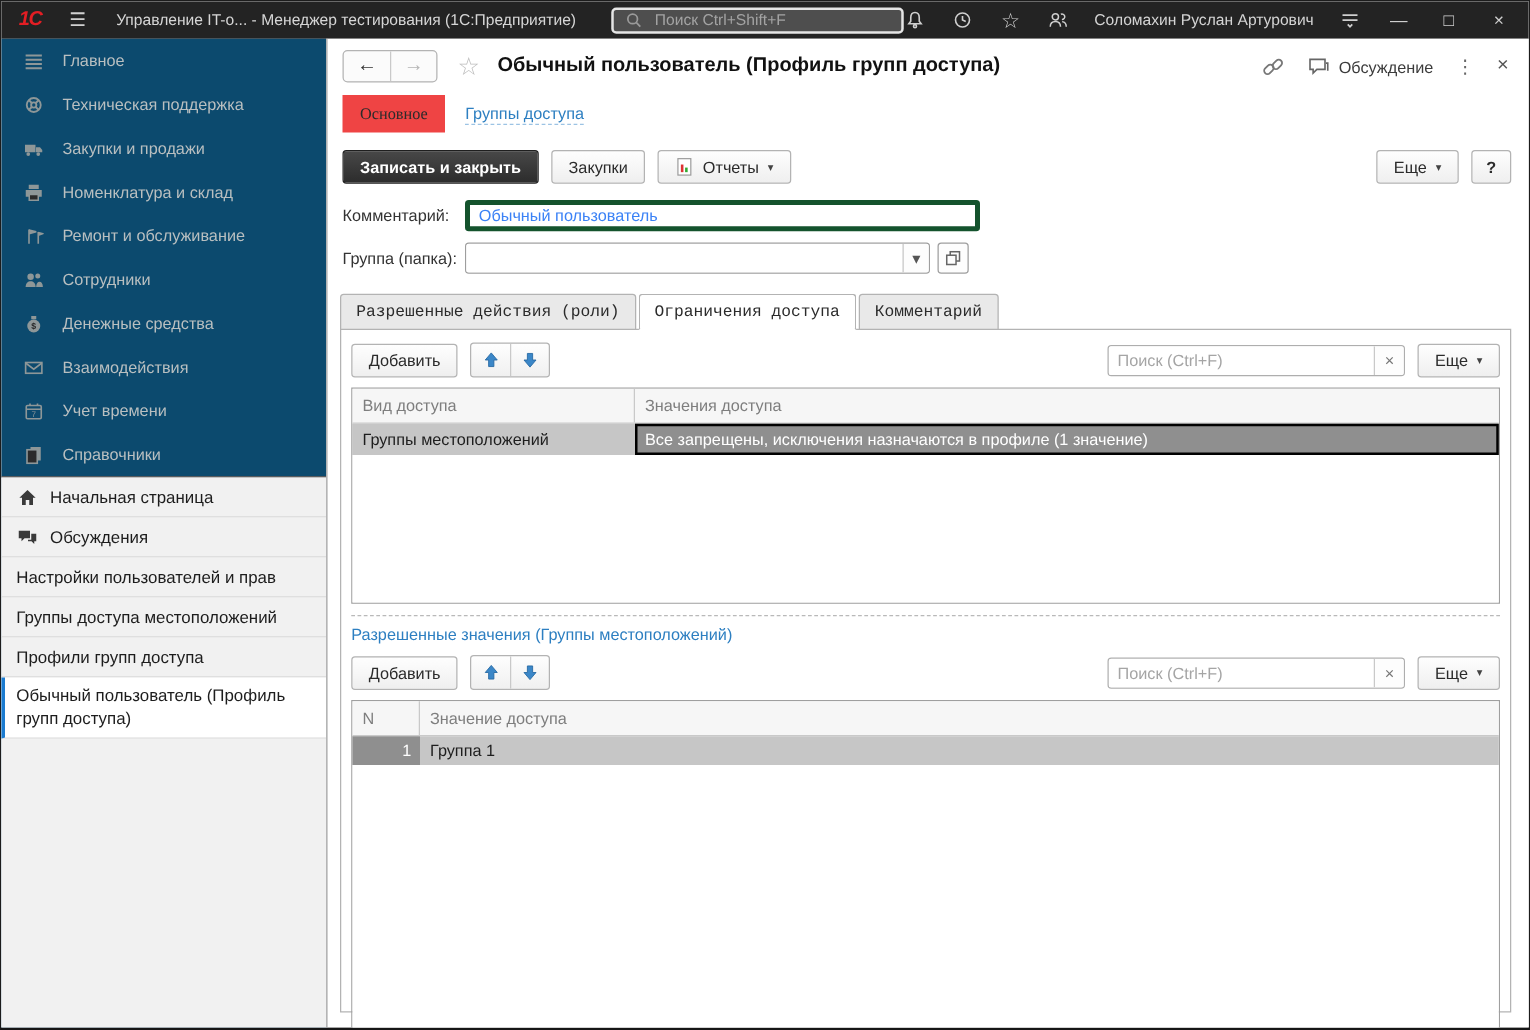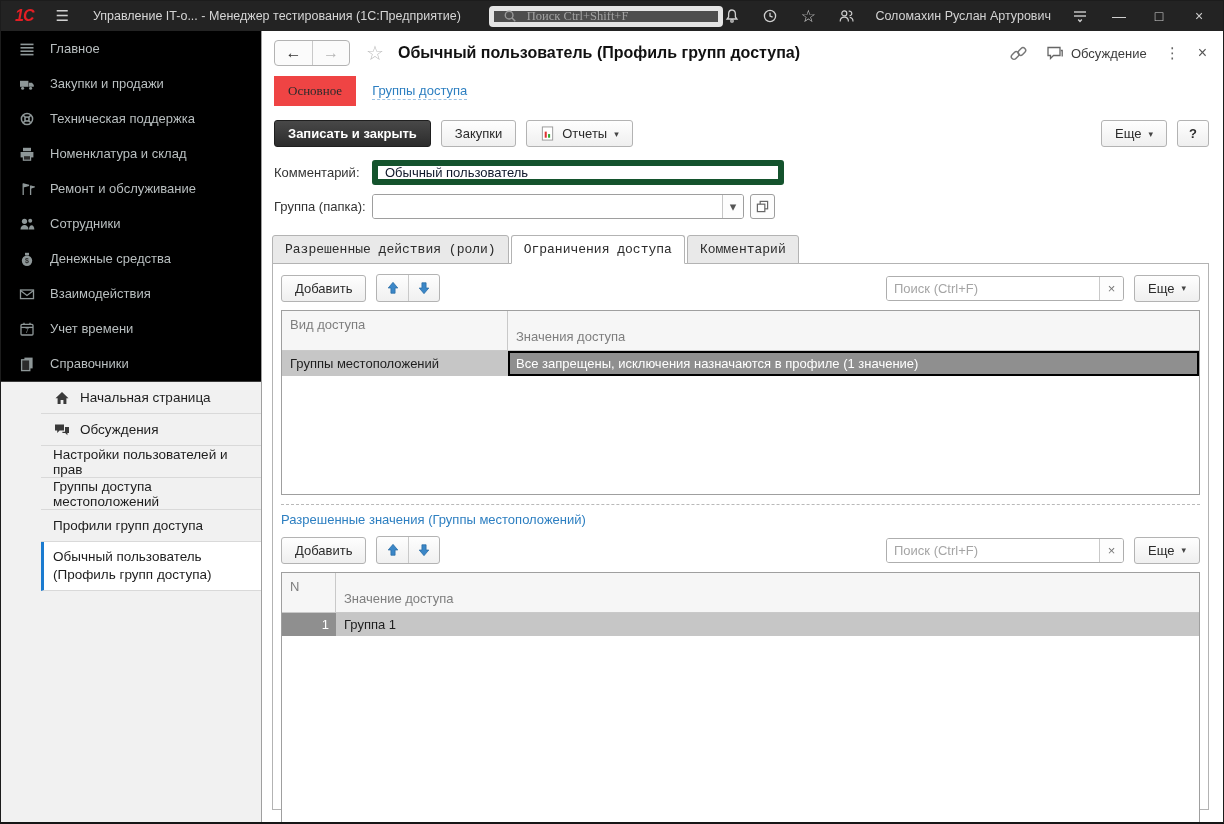--- a/index.html
+++ b/index.html
@@ -7,37 +7,37 @@
   body { font-family:"Liberation Sans", sans-serif; font-size:13px; }
   .window { width:1224px; height:824px; display:flex; flex-direction:column;
             background:#fff; border:1px solid #1c1c1c; border-bottom:2px solid #161616; overflow:hidden; }
 
   
   .titlebar { flex:0 0 30px; background:#232323; display:flex; align-items:center; color:#cfcfcf; }
   .logo { color:#e31e24; font-weight:bold; font-style:italic; font-size:16px; margin-left:14px; letter-spacing:-1px; }
   .tb-burger { margin-left:22px; font-size:15px; color:#d0d0d0; cursor:default; }
   .tb-title { margin-left:24px; font-size:12.5px; color:#d6d6d6; white-space:nowrap;text-align:center; }
   .tb-search { margin-left:28px; width:300px; height:21px; display:flex; align-items:center;
-               background:#4e4e4e; border:5px solid #e5e5e5; border-radius:4px; padding:0 7px; gap:6px;font-family:Liberation Serif, serif; }
+               background:#4e4e4e; border:2px solid #e5e5e5; border-radius:4px; padding:0 7px; gap:6px; }
   .tb-search input { flex:1; background:transparent; border:none; outline:none; color:#c9c9c9; font:inherit; font-size:12.5px; }
   .tb-search input::placeholder { color:#a3a3a3; }
   .tb-icons { margin-left:auto; display:flex; align-items:center; gap:20px; padding-right:14px; }
   .tb-ic { width:18px; height:18px; display:flex; align-items:center; justify-content:center; color:#cfcfcf; }
   .tb-user { font-size:12.5px; color:#d4d4d4; white-space:nowrap; }
   .tb-ctl { font-size:14px; width:20px; text-align:center; color:#cfcfcf; }
   .glyph-star { font-size:17px; }
 
   
   .body-row { flex:1; display:flex; min-height:0; }
 
   
-  .side { flex:0 0 260px; display:flex; flex-direction:column; background:#000000; min-height:0; }
+  .side { flex:0 0 260px; display:flex; flex-direction:column; background:#0c4a6e; min-height:0; }
   .side-dark .s-item { height:35px; display:flex; align-items:center; padding-left:17px; gap:14px; color:#b9bfc0; font-size:13px; }
   .s-ic { width:18px; height:18px; flex:0 0 18px; color:#8e9798; display:flex; align-items:center; justify-content:center; }
-  .side-light { background:#f1f1f1; border-top:1px solid #3a3a3a; display:flex; flex-direction:column; flex:1;padding-left:40px; }
+  .side-light { background:#f1f1f1; border-top:1px solid #3a3a3a; display:flex; flex-direction:column; flex:1; }
   .l-item { min-height:32px; display:flex; align-items:center; gap:10px; padding:0 10px 0 12px;
             border-bottom:1px solid #d9d9d9; color:#1d1d1d; font-size:13.5px; background:#f1f1f1; }
   .l-ic { width:17px; height:17px; flex:0 0 17px; color:#3a3a3a; display:flex; align-items:center; justify-content:center; }
   .l-item.active { background:#ffffff; border-left:3px solid #1b7bd0; padding:6px 8px 6px 9px; line-height:1.35; }
   .side-fill { flex:1; background:#f1f1f1; }
 
   
   .main { flex:1; display:flex; flex-direction:column; background:#fff; border-left:1px solid #9f9f9f; min-width:0; }
 
   .form-header { display:flex; align-items:center; gap:10px; padding:9px 16px 3px 12px; }
@@ -59,21 +59,21 @@
   .btn { border:1px solid #b3b3b3; border-radius:3px; background:linear-gradient(#fefefe,#efefef);
          padding:5px 13px; color:#2b2b2b; display:inline-flex; align-items:center; gap:7px; font-size:13px; white-space:nowrap; }
   .btn-dark { background:linear-gradient(#484848,#2c2c2c); border-color:#1f1f1f; color:#fff; font-weight:bold; }
   .caret { font-size:9px; color:#444; }
   .flex-sp { flex:1; }
   .btn-help { padding:5px 11px; font-weight:bold; }
 
   .fields { padding:4px 14px 8px 12px; display:flex; flex-direction:column; gap:8px; }
   .frow { display:flex; align-items:center; height:26px; }
   .flabel { width:98px; color:#333; }
-  .txt { height:25px; border:6px solid #14532d; border-radius:3px; padding:0 7px; font:inherit; color:#0f172a; }
+  .txt { height:25px; border:4px solid #14532d; border-radius:3px; padding:0 7px; font:inherit; color:#3b82f6; }
   .txt-name { width:412px; }
   .combo { display:inline-flex; width:372px; height:25px; border:1px solid #9e9e9e; border-radius:3px; overflow:hidden; background:#fff; }
   .combo input { flex:1; border:none; outline:none; padding:0 7px; font:inherit; }
   .combo-arrow { width:21px; border-left:1px solid #c6c6c6; display:flex; align-items:center; justify-content:center; color:#555; background:#fdfdfd; }
   .open-btn { margin-left:6px; width:25px; height:25px; display:flex; align-items:center; justify-content:center;
               border:1px solid #9e9e9e; border-radius:3px; background:#fdfdfd; color:#555; }
 
   .tabstrip { display:flex; padding:8px 0 0 10px; position:relative; z-index:2; margin-bottom:-1px;font-family:Liberation Mono, monospace; }
   .tab { border:1px solid #b3b3b3; border-radius:3px 3px 0 0; padding:6px 12px; background:#e9e9e9;
          color:#2b2b2b; margin-right:2px; white-space:nowrap; }
@@ -85,21 +85,21 @@
   .arrow-btn { width:31px; height:26px; display:flex; align-items:center; justify-content:center; }
   .arrow-btn + .arrow-btn { border-left:1px solid #c9c9c9; }
   .search-group { margin-left:auto; display:inline-flex; height:25px; border:1px solid #aeaeae; border-radius:3px; overflow:hidden; background:#fff; }
   .search-group input { width:212px; border:none; outline:none; padding:0 7px; font:inherit; color:#444; }
   .search-group input::placeholder { color:#a5a5a5; }
   .search-clear { width:24px; border-left:1px solid #c9c9c9; display:flex; align-items:center; justify-content:center; color:#777; background:#fdfdfd; }
 
   .grid { border:1px solid #9f9f9f; display:flex; flex-direction:column; }
   .grid-head { display:flex; background:#f6f6f6; color:#7e7e7e; border-bottom:1px solid #c9c9c9; }
   .gh { padding:6px 8px; border-right:1px solid #c9c9c9; }
-  .gh:last-child { border-right:none; flex:1;margin-top:12px; }
+  .gh:last-child { border-right:none; flex:1; }
   .grid-row { display:flex; align-items:stretch; }
   .g-kind { width:226px; background:#c6c6c6; color:#1e1e1e; padding:5px 8px; }
   .g-val  { flex:1; background:#8f8f8f; color:#fff; border:2px solid #000; padding:3px 6px; }
   .g-n    { width:54px; background:#8f8f8f; color:#fff; padding:4px 7px; text-align:right; }
   .g-v2   { flex:1; background:#c6c6c6; color:#1e1e1e; padding:4px 8px; }
   .empty1 { height:118px; background:#fff; }
   .empty2 { height:216px; background:#fff; }
   .col-kind { width:226px; }
   .col-n { width:54px; }
 
@@ -171,41 +171,41 @@
               <rect x="1.5" y="2.6" width="13" height="1.6"></rect>
                 <rect x="1.5" y="6" width="13" height="1.6"></rect>
               <rect x="1.5" y="9.4" width="13" height="1.6"></rect>
                 <rect x="1.5" y="12.8" width="13" height="1.6"></rect>
               </svg>
           </span>
           <span>Главное</span>
         </div>
         <div class="s-item">
           <span class="s-ic">
-            <svg width="16" height="16" viewBox="0 0 16 16" fill="currentColor">
-              <rect x="1" y="4.8" width="8.4" height="6"></rect>
-                <path d="M9.8 6.8 h3.2 l1.8 2.2 v1.8 h-5 z"></path>
-              <circle cx="3.6" cy="12.2" r="1.5"></circle>
-                <circle cx="11.6" cy="12.2" r="1.5"></circle>
-              </svg>
-          </span>
-          <span>Закупки и продажи</span>
-        </div>
-        <div class="s-item">
-          <span class="s-ic">
             <svg width="16" height="16" viewBox="0 0 16 16" fill="none" stroke="currentColor" stroke-width="1.5">
               <circle cx="8" cy="8" r="5.6"></circle>
                 <circle cx="8" cy="8" r="2.1"></circle>
               <line x1="4.2" y1="4.2" x2="6.4" y2="6.4"></line>
                 <line x1="11.8" y1="4.2" x2="9.6" y2="6.4"></line>
               <line x1="4.2" y1="11.8" x2="6.4" y2="9.6"></line>
                 <line x1="11.8" y1="11.8" x2="9.6" y2="9.6"></line>
               </svg>
           </span>
           <span>Техническая поддержка</span>
+        </div>
+        <div class="s-item">
+          <span class="s-ic">
+            <svg width="16" height="16" viewBox="0 0 16 16" fill="currentColor">
+              <rect x="1" y="4.8" width="8.4" height="6"></rect>
+                <path d="M9.8 6.8 h3.2 l1.8 2.2 v1.8 h-5 z"></path>
+              <circle cx="3.6" cy="12.2" r="1.5"></circle>
+                <circle cx="11.6" cy="12.2" r="1.5"></circle>
+              </svg>
+          </span>
+          <span>Закупки и продажи</span>
         </div>
         <div class="s-item">
           <span class="s-ic">
             <svg width="16" height="16" viewBox="0 0 16 16" fill="currentColor">
               <rect x="4" y="1.8" width="8" height="3.4"></rect>
                 <rect x="1.6" y="6" width="12.8" height="5.4"></rect>
               <rect x="4.4" y="9.6" width="7.2" height="4.6" fill="#2b2b2b" stroke="currentColor" stroke-width="1.2"></rect>
               </svg>
           </span>
           <span>Номенклатура и склад</span>

